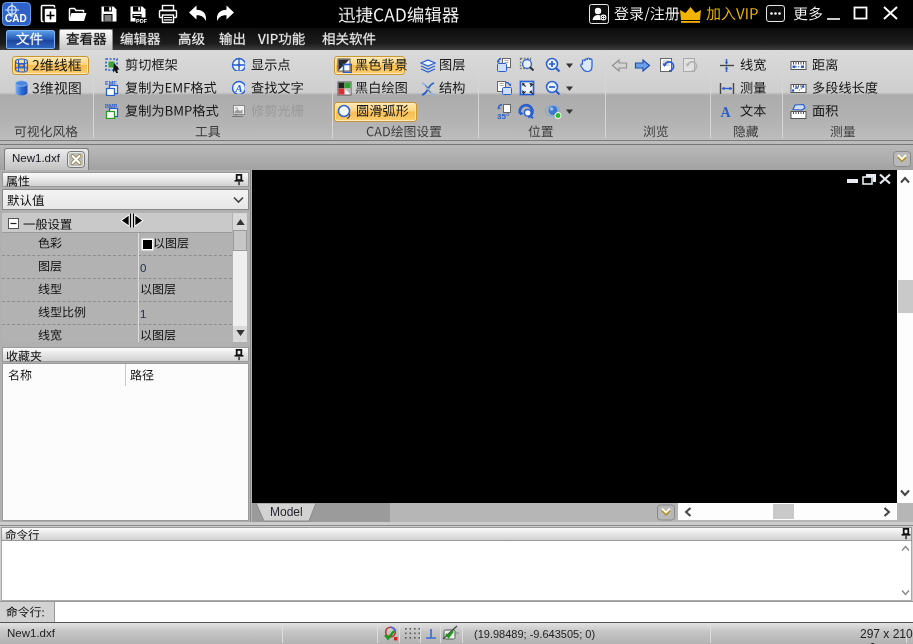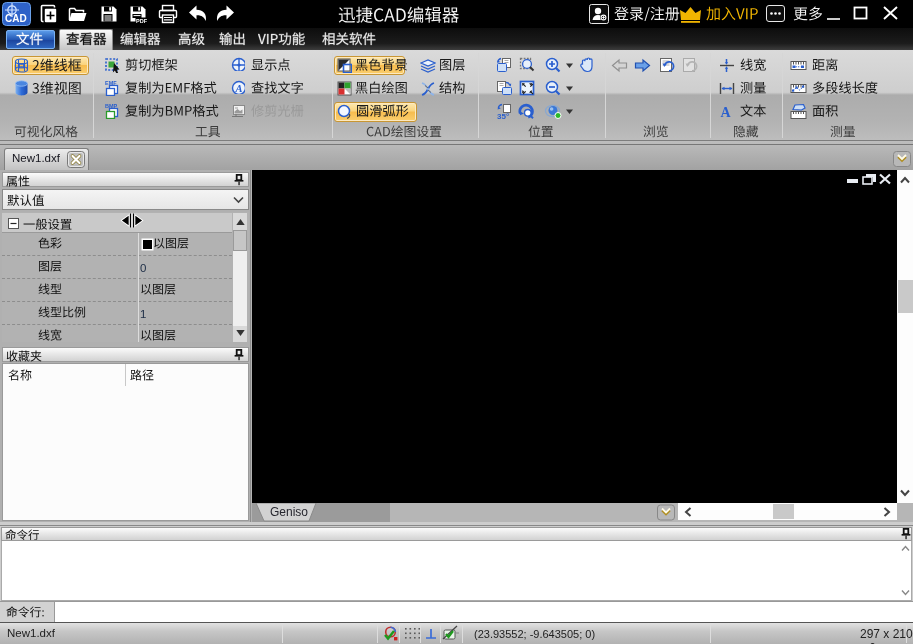--- a/index.html
+++ b/index.html
@@ -837,21 +837,21 @@
         <path d="M21 2h10v8h-3V5h-7z"></path>
         <rect x="18" y="5" width="9" height="7" fill="none" stroke="#e8ecf2" stroke-width="1.6"></rect>
       </g>
       <path d="M35 2.5l10 9M45 2.5l-10 9" stroke="#e8ecf2" stroke-width="2.2"></path>
     </svg>
 <div class="a" style="left:252px;top:503px;width:645px;height:19px;background:#b6b6b6"></div>
 <div class="a" style="left:252px;top:503px;width:138px;height:19px;background:#9b9b9b"></div>
 <svg class="a" style="left:255px;top:503px" width="62" height="19" viewBox="0 0 62 19">
       <path d="M1 0h60l-7 18H9z" fill="#d2d2d2" stroke="#8a8a8a"></path>
     </svg>
-<div class="a" style="left:270px;top:505px;font-size:12px;color:#26262e">Geniso</div>
+<div class="a" style="left:270px;top:505px;font-size:12px;color:#26262e">Model</div>
 <svg class="a" style="left:657px;top:504px" width="18" height="17" viewBox="0 0 18 16">
       <rect x="0.5" y="0.5" width="17" height="15" rx="3" fill="#b8b8b8" stroke="#888"></rect>
       <path d="M5 6l4 4 4-4" fill="none" stroke="#b08e20" stroke-width="1.8"></path>
       <path d="M5 4l4 4 4-4" fill="none" stroke="#fffbe8" stroke-width="1.8"></path>
     </svg>
 <div class="a" style="left:678px;top:503px;width:219px;height:17px;background:#fdfdfd"></div>
 <svg class="a" style="left:684px;top:507px" width="8" height="10" viewBox="0 0 8 10">
       <path d="M6.5 1L2 5l4.5 4" fill="none" stroke="#444" stroke-width="2"></path>
     </svg>
 <div class="a" style="left:773px;top:504px;width:21px;height:15px;background:#c9c9c9"></div>
@@ -939,21 +939,21 @@
     </svg>
 <svg class="a" style="left:424px;top:627px" width="14" height="14" viewBox="0 0 14 14">
       <path d="M7 2v9M2 11h10" fill="none" stroke="#3a6cd8" stroke-width="1.7"></path>
     </svg>
 <svg class="a" style="left:442px;top:625px" width="18" height="17" viewBox="0 0 18 17">
 <rect x="2" y="5" width="11" height="9" rx="1.5" fill="#e8f4e8" stroke="#555"></rect>
       <path d="M1 14L15 1" stroke="#444" stroke-width="1.3"></path>
       <path d="M4 9l2.5 3L11 6" fill="none" stroke="#1d9a1d" stroke-width="2.2"></path>
       <path d="M13 8h4" stroke="#888"></path>
     </svg>
-<div class="a" style="left:474px;top:628px;font-size:11px;color:#222">(23.93552; -9.643505; 0)</div>
+<div class="a" style="left:474px;top:628px;font-size:11px;color:#222">(19.98489; -9.643505; 0)</div>
 <div class="a" style="left:860px;top:627px;font-size:12px;color:#222">297 x 210 x 0</div>
 <svg style="position:absolute;width:0;height:0;overflow:hidden">
       <defs>
         <path id="u002F" d="M11 -179H78L377 794H311Z"></path>
         <path id="u0032" d="M44 0H505V79H302C265 79 220 75 182 72C354 235 470 384 470 531C470 661 387 746 256 746C163 746 99 704 40 639L93 587C134 636 185 672 245 672C336 672 380 611 380 527C380 401 274 255 44 54Z"></path>
         <path id="u0033" d="M263 -13C394 -13 499 65 499 196C499 297 430 361 344 382V387C422 414 474 474 474 563C474 679 384 746 260 746C176 746 111 709 56 659L105 601C147 643 198 672 257 672C334 672 381 626 381 556C381 477 330 416 178 416V346C348 346 406 288 406 199C406 115 345 63 257 63C174 63 119 103 76 147L29 88C77 35 149 -13 263 -13Z"></path>
         <path id="u003A" d="M139 390C175 390 205 418 205 460C205 501 175 530 139 530C102 530 73 501 73 460C73 418 102 390 139 390ZM139 -13C175 -13 205 15 205 56C205 98 175 126 139 126C102 126 73 98 73 56C73 15 102 -13 139 -13Z"></path>
         <path id="u0041" d="M4 0H97L168 224H436L506 0H604L355 733H252ZM191 297 227 410C253 493 277 572 300 658H304C328 573 351 493 378 410L413 297Z"></path>
         <path id="u0042" d="M101 0H334C498 0 612 71 612 215C612 315 550 373 463 390V395C532 417 570 481 570 554C570 683 466 733 318 733H101ZM193 422V660H306C421 660 479 628 479 542C479 467 428 422 302 422ZM193 74V350H321C450 350 521 309 521 218C521 119 447 74 321 74Z"></path>
         <path id="u0043" d="M377 -13C472 -13 544 25 602 92L551 151C504 99 451 68 381 68C241 68 153 184 153 369C153 552 246 665 384 665C447 665 495 637 534 596L584 656C542 703 472 746 383 746C197 746 58 603 58 366C58 128 194 -13 377 -13Z"></path>

